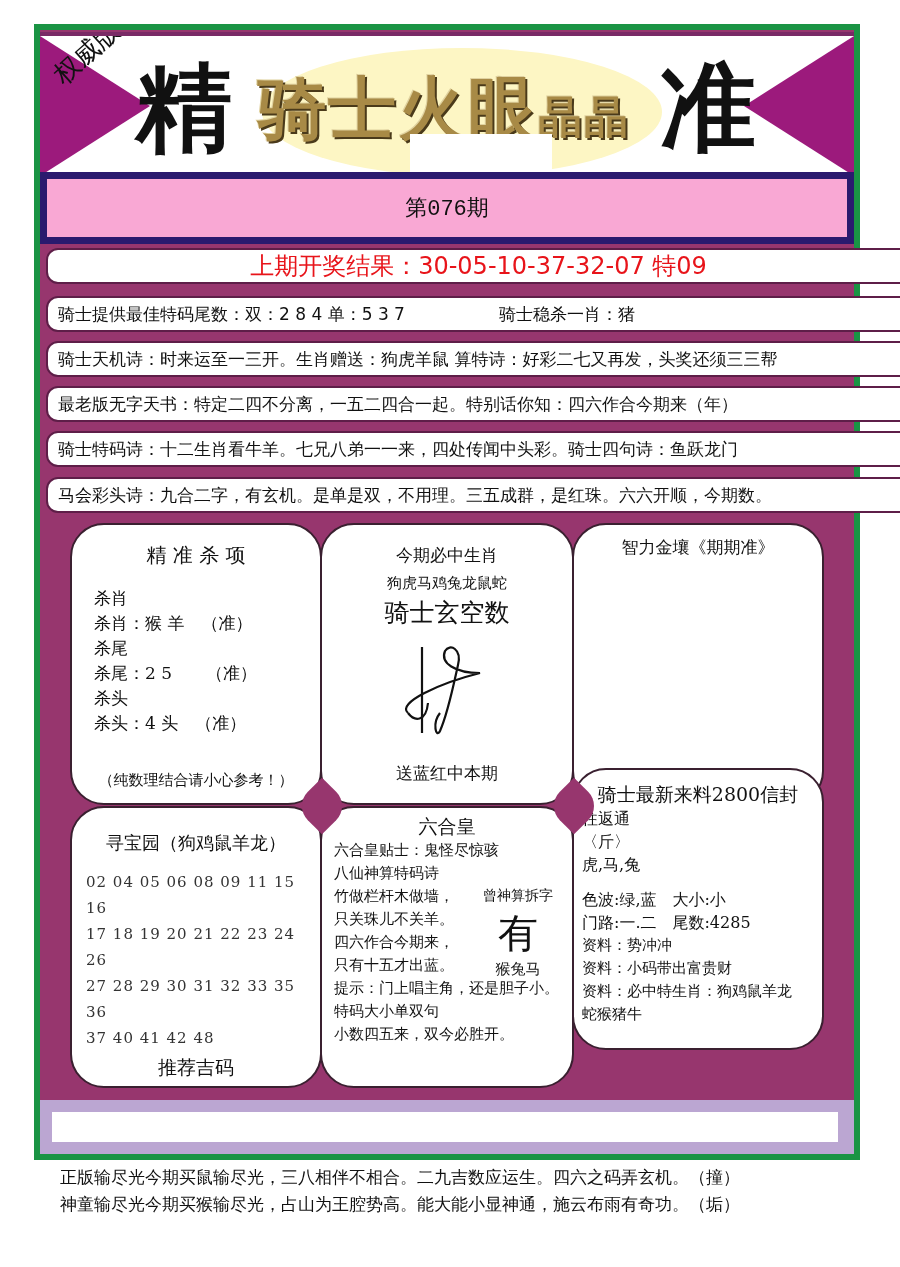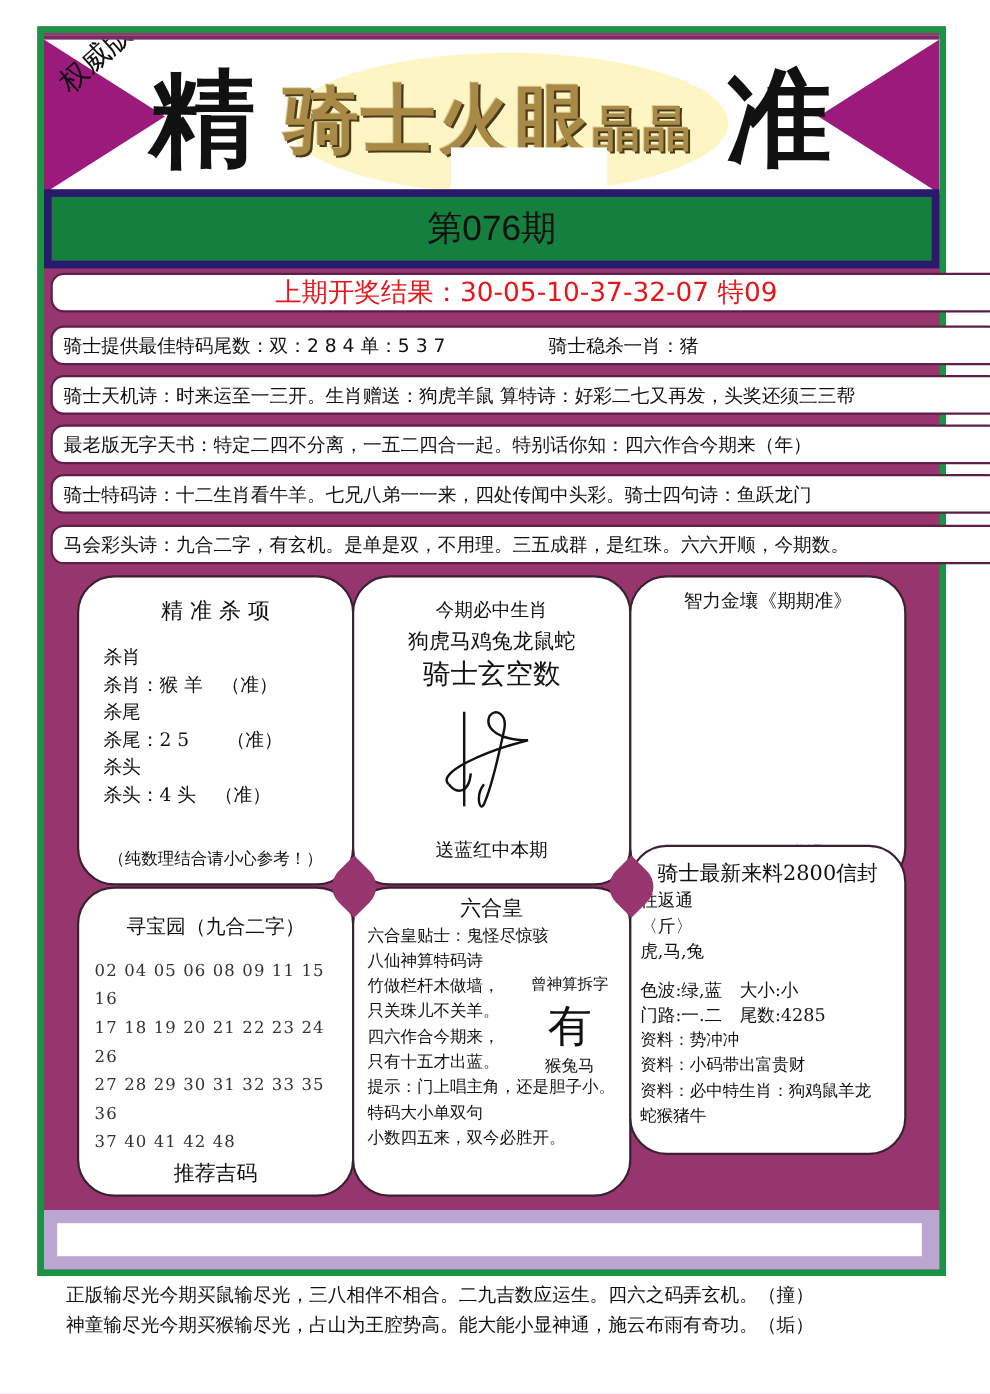--- a/index.html
+++ b/index.html
@@ -28,23 +28,23 @@
               line-height: 1; color: #111; }
   .title { left: 218px; top: 28px; font-size: 68px; font-weight: bold; letter-spacing: 2px;
            color: #a88a46; text-shadow: 2px 2px 0 #4a3a1a, -1px -1px 0 #e0d2a0;
            font-family: "DejaVu Serif", serif; }
   .title small { font-size: 44px; }
   .white-patch { left: 370px; top: 98px; width: 142px; height: 38px; background: #fff; }
 
   
   .issue { left: 40px; top: 172px; width: 814px; height: 72px; background: #2a1a6e;
            box-sizing: border-box; padding: 7px 7px 7px 7px; }
-  .issue-inner { width: 100%; height: 100%; background: #15803d; display: flex;
+  .issue-inner { width: 100%; height: 100%; background: #f9a8d4; display: flex;
                  align-items: center; justify-content: center;
-                 font-family: Liberation Sans, sans-serif; font-size: 32px; }
+                 font-family: Liberation Mono, monospace; font-size: 22px; }
 
   
   .row { left: 46px; width: 865px; height: 36px; background: #fff; border-radius: 12px;
          box-sizing: border-box; border: 2px solid #5e1e48; display: flex; align-items: center;
          padding-left: 10px; font-size: 17px; white-space: nowrap; overflow: hidden;
          font-family: "DejaVu Sans", sans-serif; }
   .row.result { justify-content: center; padding-left: 0; color: #e8141a; font-size: 24px; }
   .row .gap { display: inline-block; width: 94px; }
 
   
@@ -104,37 +104,37 @@
     <div>杀尾</div>
     <div>杀尾：2 5　　（准）</div>
     <div>杀头</div>
     <div>杀头：4 头　（准）</div>
   </div>
   <div class="p-text center" style="margin-top:32px; font-size:15px;">（纯数理结合请小心参考！）</div>
 </div>
 
 <div class="abs panel" style="left:320px; top:523px; width:254px; height:282px;">
   <div class="p-text center" style="margin-top:18px;">今期必中生肖</div>
-  <div class="p-text center" style="font-size:19px; line-height:30px;">狗虎马鸡兔龙鼠蛇</div>
+  <div class="p-text center" style="font-size:15px; line-height:30px;">狗虎马鸡兔龙鼠蛇</div>
   <div class="p-text center" style="font-size:25px; line-height:30px;">骑士玄空数</div>
   <svg class="abs" style="left:78px; top:118px;" width="90" height="96" viewBox="0 0 90 96">
     <path d="M22 4 L22 90" stroke="#111" stroke-width="2.2" fill="none"></path>
     <path d="M8 70 C -4 60, 40 40, 80 30 C 55 30, 40 20, 45 8 C 50 0, 62 6, 58 22 C 54 40, 48 70, 40 88 C 36 96, 32 80, 40 70" stroke="#111" stroke-width="2.2" fill="none"></path>
     <path d="M8 70 C 14 78, 26 80, 28 60" stroke="#111" stroke-width="2.2" fill="none"></path>
   </svg>
   <div class="abs p-text center" style="left:0; width:100%; top:236px;">送蓝红中本期</div>
 </div>
 
 <div class="abs panel" style="left:572px; top:523px; width:252px; height:282px;">
   <div class="p-text center" style="margin-top:10px;">智力金壤《期期准》</div>
   <div class="abs p-text" style="left:108px; top:240px;">四八进退 ？</div>
 </div>
 
 <div class="abs panel" style="left:70px; top:806px; width:252px; height:282px;">
-  <div class="p-text center" style="margin-top:22px; font-size:18px;">寻宝园（九合二字）</div>
+  <div class="p-text center" style="margin-top:22px; font-size:18px;">寻宝园（狗鸡鼠羊龙）</div>
   <div class="p-text nums" style="margin:14px 0 0 14px;">
     <div>02 04 05 06 08 09 11 15 16</div>
     <div>17 18 19 20 21 22 23 24 26</div>
     <div>27 28 29 30 31 32 33 35 36</div>
     <div>37 40 41 42 48</div>
   </div>
   <div class="p-text center" style="font-size:19px; margin-top:4px;">推荐吉码</div>
   <div class="p-text nums2" style="margin:6px 0 0 12px;">
     <div>02 04 08 09 15 16 19 22</div>
 

